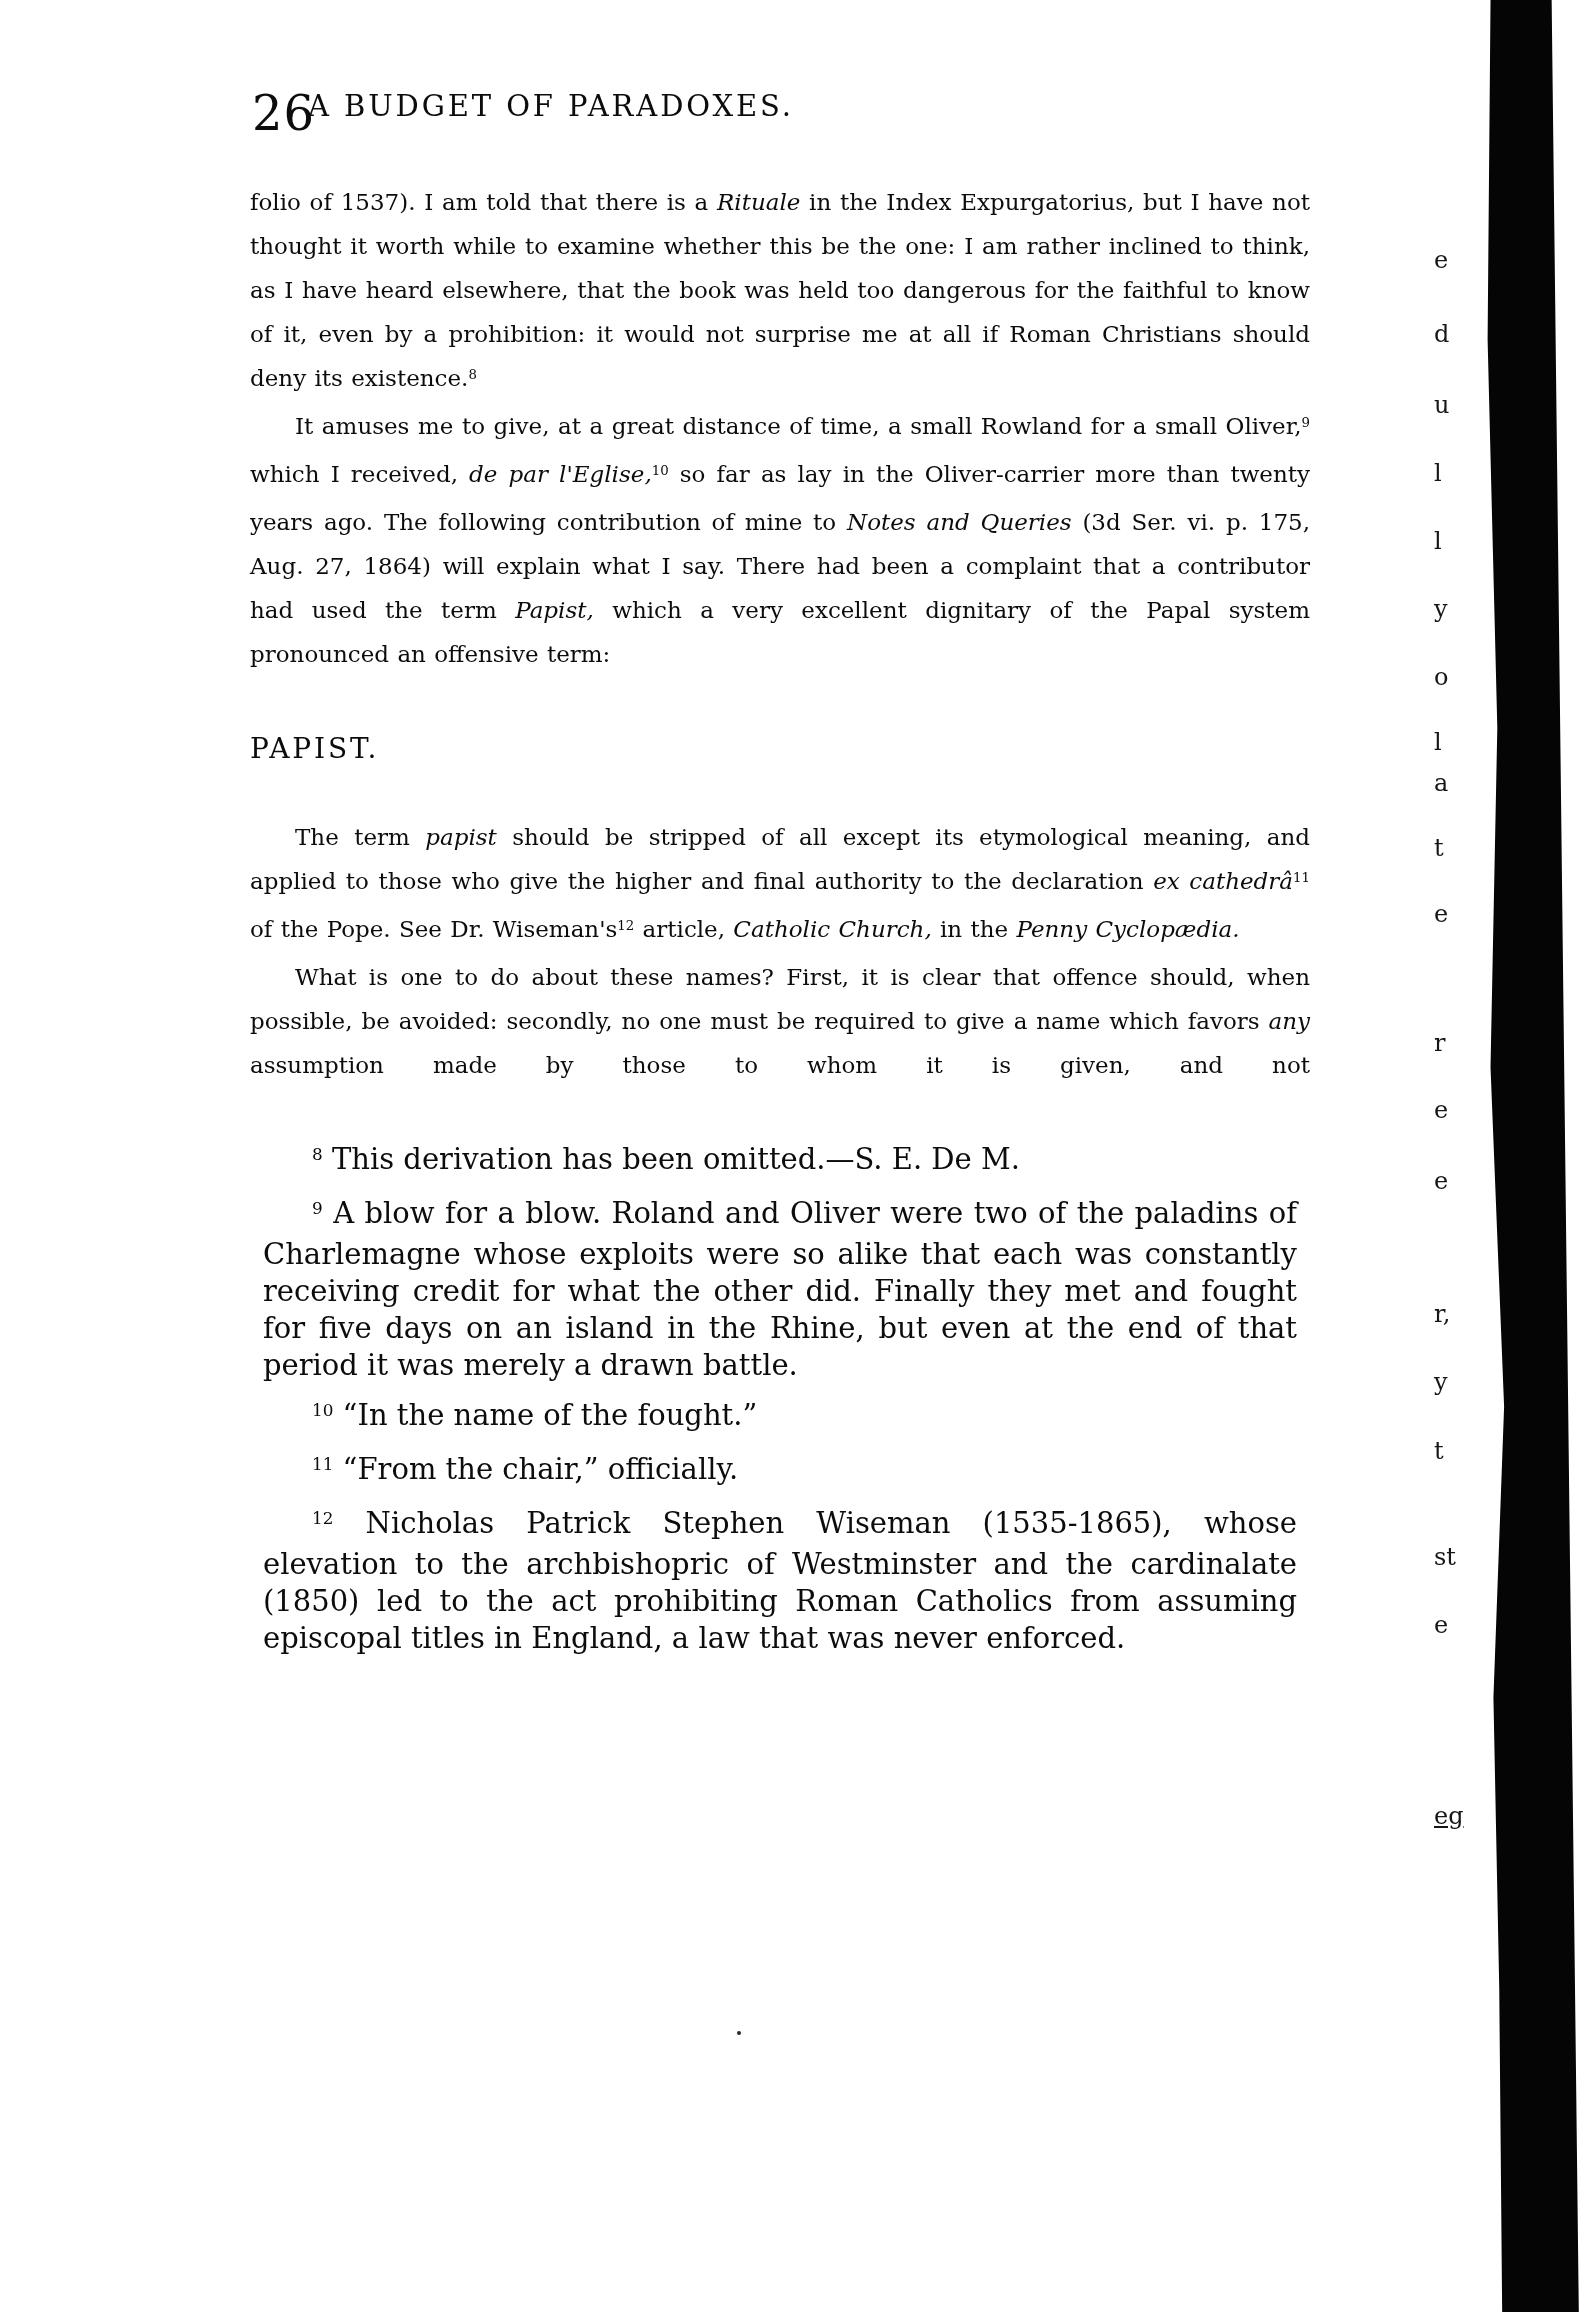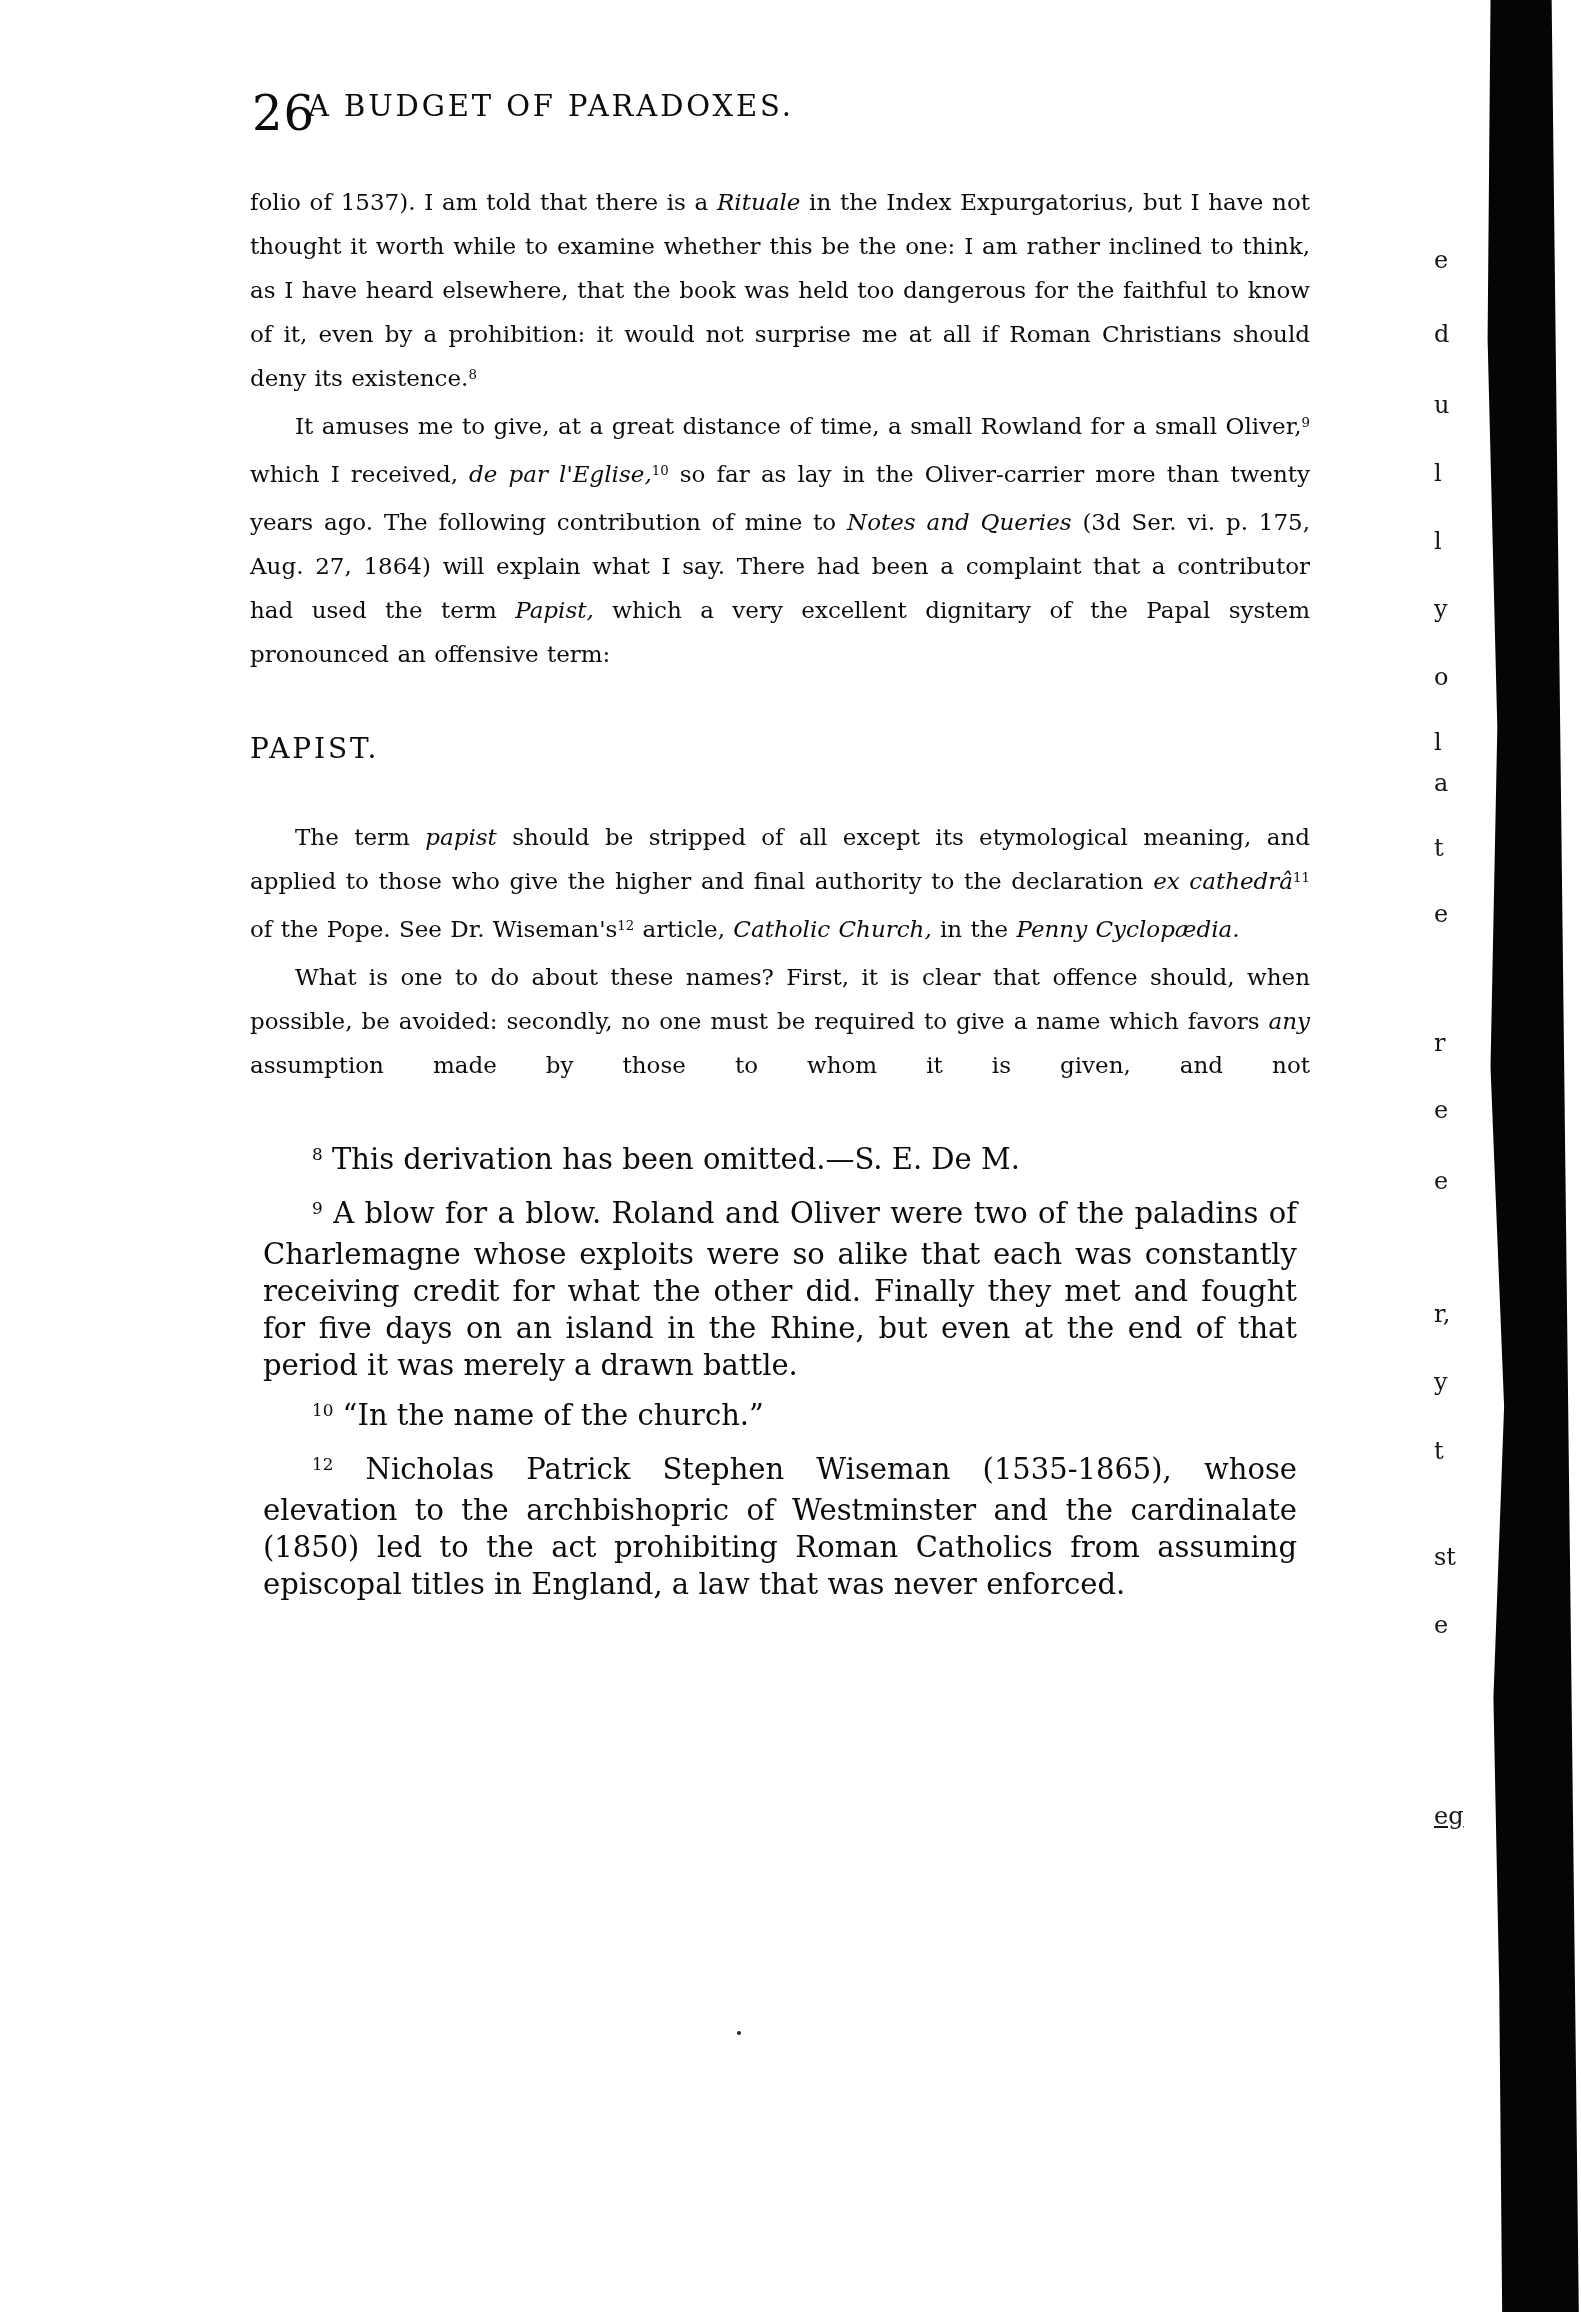--- a/index.html
+++ b/index.html
@@ -99,21 +99,22 @@
     <p class="para indent"><span>It amuses me to give, at a great distance of time, a small Rowland for a small Oliver,</span><span class="sup">9</span><span> which I received, </span><span class="it">de par l'Eglise,</span><span class="sup">10</span><span> so far as lay in the Oliver-carrier more than twenty years ago. The following contribution of mine to </span><span class="it">Notes and Queries</span><span> (3d Ser. vi. p. 175, Aug. 27, 1864) will explain what I say. There had been a complaint that a contributor had used the term </span><span class="it">Papist,</span><span> which a very excellent dignitary of the Papal system pronounced an offensive term:</span></p>
 
     <h3 class="sec-heading">PAPIST.</h3>
 
     <p class="para indent"><span>The term </span><span class="it">papist</span><span> should be stripped of all except its etymological meaning, and applied to those who give the higher and final authority to the declaration </span><span class="it">ex cathedrâ</span><span class="sup">11</span><span> of the Pope. See Dr. Wiseman's</span><span class="sup">12</span><span> article, </span><span class="it">Catholic Church,</span><span> in the </span><span class="it">Penny Cyclopædia.</span></p>
     <p class="para indent cont"><span>What is one to do about these names? First, it is clear that offence should, when possible, be avoided: secondly, no one must be required to give a name which favors </span><span class="it">any</span><span> assumption made by those to whom it is given, and not</span></p>
 
     <div class="footnotes">
       <p class="fn"><span class="sup">8</span><span> This derivation has been omitted.—S. E. De M.</span></p>
       <p class="fn"><span class="sup">9</span><span> A blow for a blow. Roland and Oliver were two of the paladins of Charlemagne whose exploits were so alike that each was constantly receiving credit for what the other did. Finally they met and fought for five days on an island in the Rhine, but even at the end of that period it was merely a drawn battle.</span></p>
-      <p class="fn"><span class="sup">10</span><span> “In the name of the church.”</span></p>
+      <p class="fn"><span class="sup">10</span><span> “In the name of the fought.”</span></p>
+      <p class="fn"><span class="sup">11</span><span> “From the chair,” officially.</span></p>
       <p class="fn"><span class="sup">12</span><span> Nicholas Patrick Stephen Wiseman (1535-1865), whose elevation to the archbishopric of Westminster and the cardinalate (1850) led to the act prohibiting Roman Catholics from assuming episcopal titles in England, a law that was never enforced.</span></p>
     </div>
   </div>
 
   <div class="speck"></div>
 
   <div class="gutter-frags">
       <span class="frag" style="top: 248px;">e</span>
       <span class="frag" style="top: 322px;">d</span>
       <span class="frag" style="top: 393px;">u</span>

